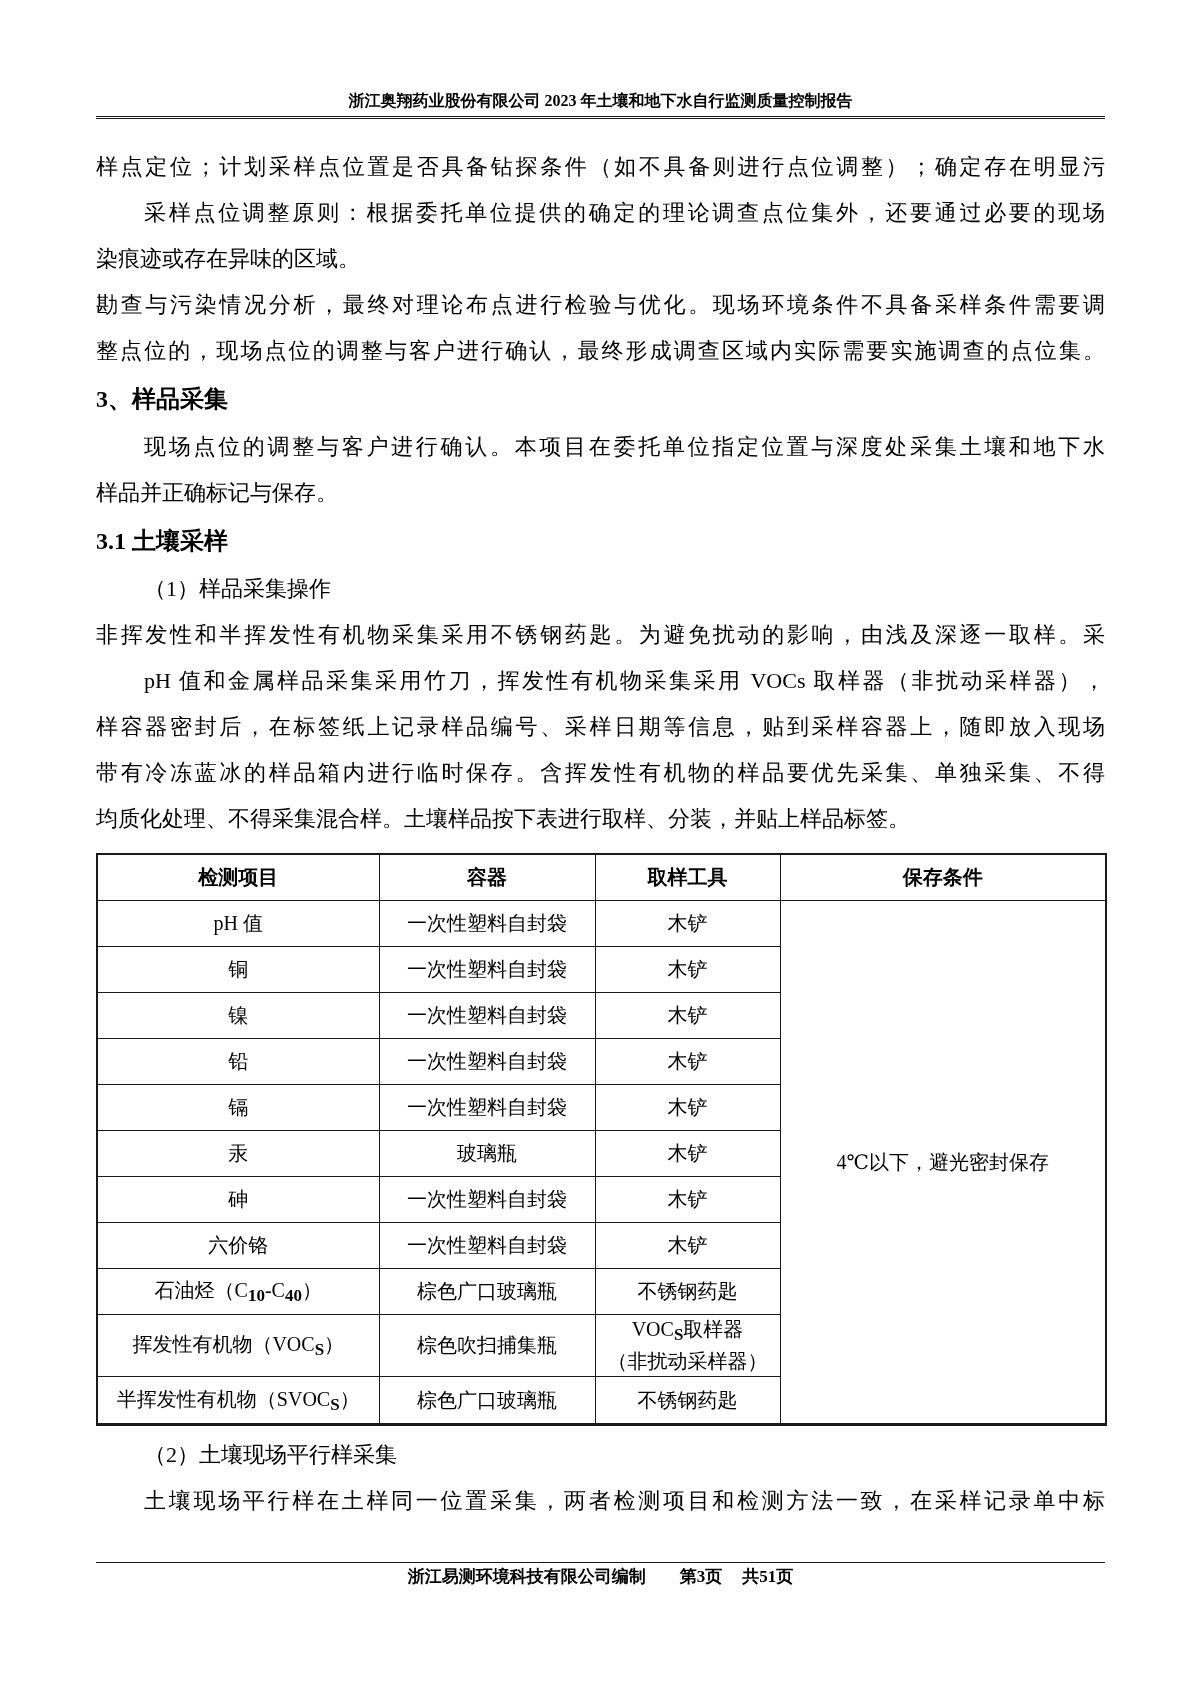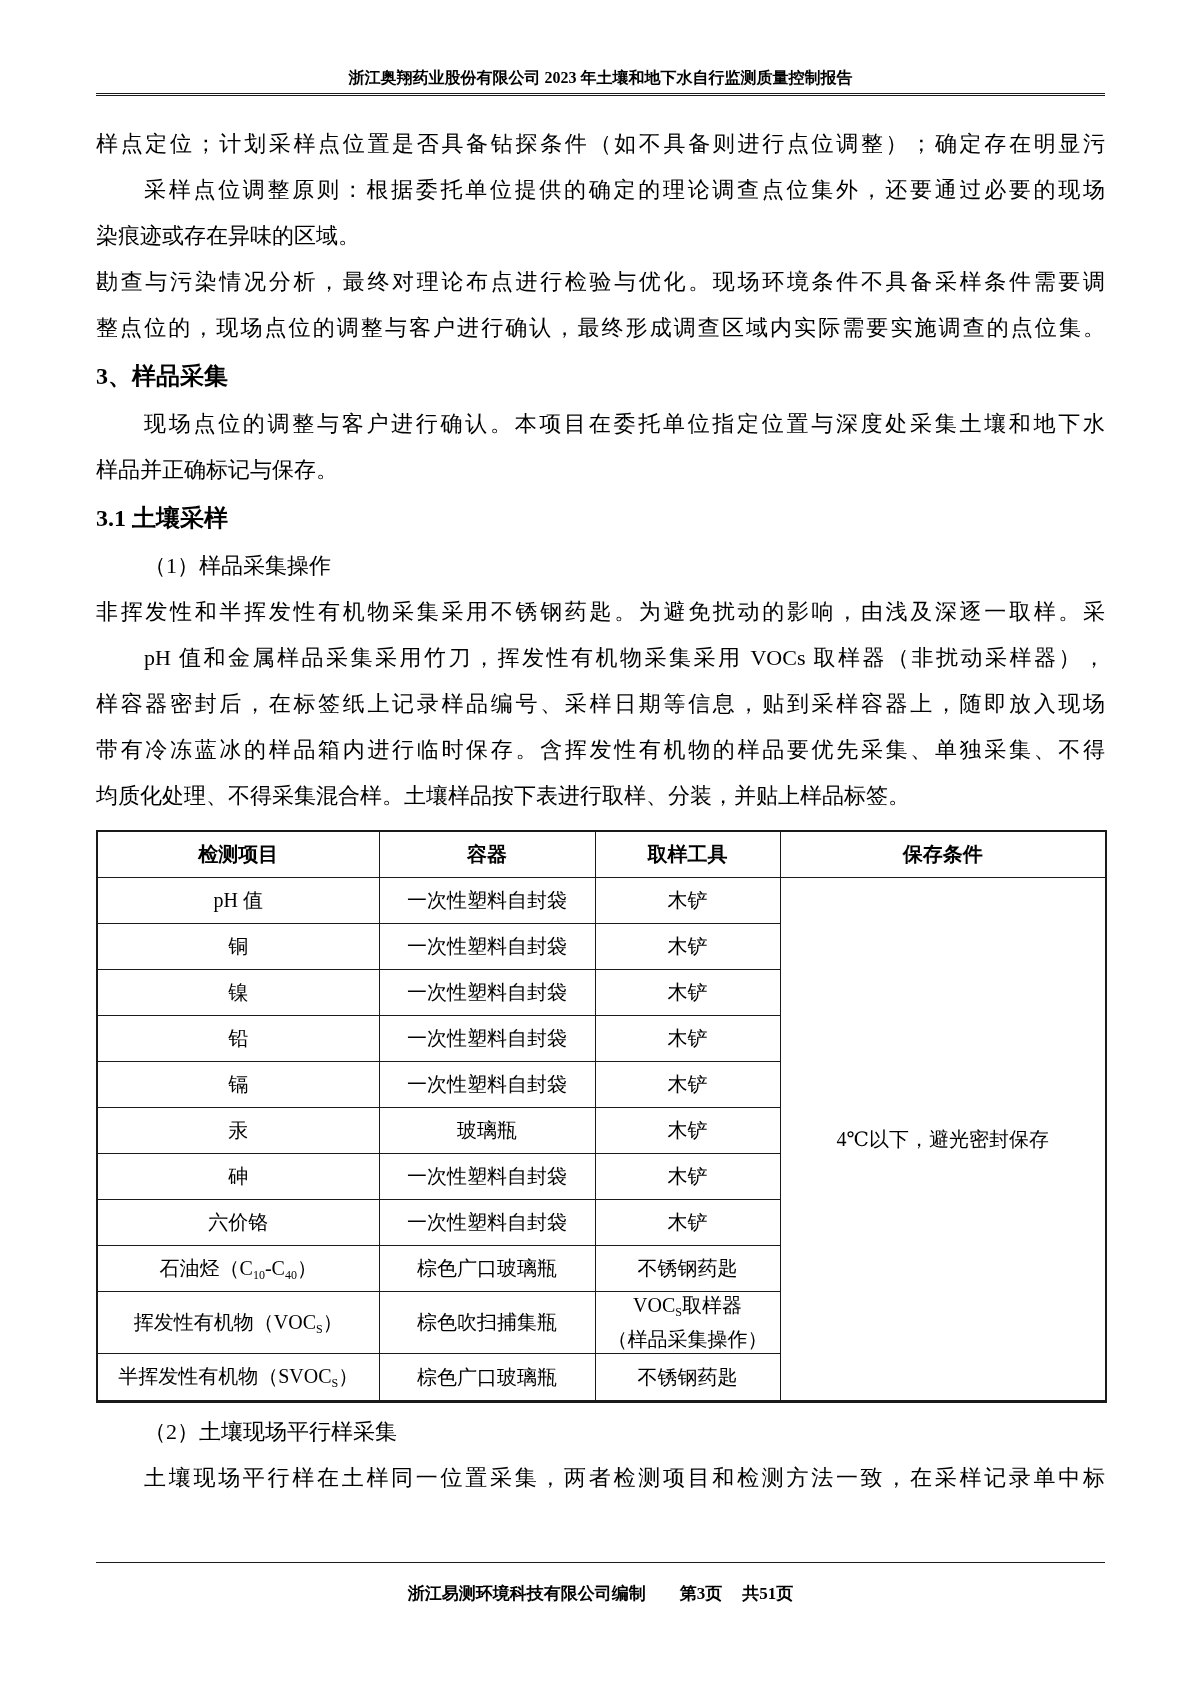--- a/index.html
+++ b/index.html
@@ -7,21 +7,21 @@
     position: relative;
     width: 1199px;
     height: 1696px;
     background: #ffffff;
     color: #000000;
     font-family: "Liberation Serif", "DejaVu Serif", serif;
     overflow: hidden;
   }
   .doc-header {
     margin: 0 94px 0 96px;
-    padding-top: 68px;
+    padding-top: 91px;
     padding-bottom: 5px;
     border-bottom: 3px double #1a1a1a;
     text-align: center;
     font-size: 16px;
     font-weight: bold;
     line-height: 20px;
   }
   .doc-body {
     margin: 0 94px 0 96px;
     padding-top: 25px;
@@ -61,29 +61,29 @@
     border: 1px solid #1a1a1a;
     text-align: center;
     vertical-align: middle;
     padding: 0 0;
     font-weight: normal;
   }
   table.sample th { font-weight: bold; height: 45px; }
   table.sample td { height: 45px; }
   tr.voc-row td { height: 61px; }
   tr.svoc-row td { height: 46px; }
-  .sub { font-size: 12px; vertical-align: -4px; }
+  .sub { font-size: 17px; vertical-align: -4px; font-weight: bold; }
   .two-line { line-height: 27px; }
   .doc-footer {
     position: absolute;
     left: 96px;
     top: 1562px;
     width: 1009px;
     border-top: 1px solid #1a1a1a;
-    padding-top: 20px;
+    padding-top: 3px;
     text-align: center;
     font-size: 17px;
     font-weight: bold;
     line-height: 21px;
   }
   .fgap1 { margin-left: 34px; }
   .fgap2 { margin-left: 20px; }
 </style>
 </head>
 <body>
@@ -181,21 +181,21 @@
         <td>棕色广口玻璃瓶</td>
         <td>不锈钢药匙</td>
       </tr>
       <tr class="voc-row">
         <td>
           <span>挥发性有机物（VOC</span><span class="sub">S</span><span>）</span>
         </td>
         <td>棕色吹扫捕集瓶</td>
         <td>
           <div class="two-line"><span>VOC</span><span class="sub">S</span><span>取样器</span></div>
-          <div class="two-line">（样品采集操作）</div>
+          <div class="two-line">（非扰动采样器）</div>
         </td>
       </tr>
       <tr class="svoc-row">
         <td>
           <span>半挥发性有机物（SVOC</span><span class="sub">S</span><span>）</span>
         </td>
         <td>棕色广口玻璃瓶</td>
         <td>不锈钢药匙</td>
       </tr>
     </tbody>

